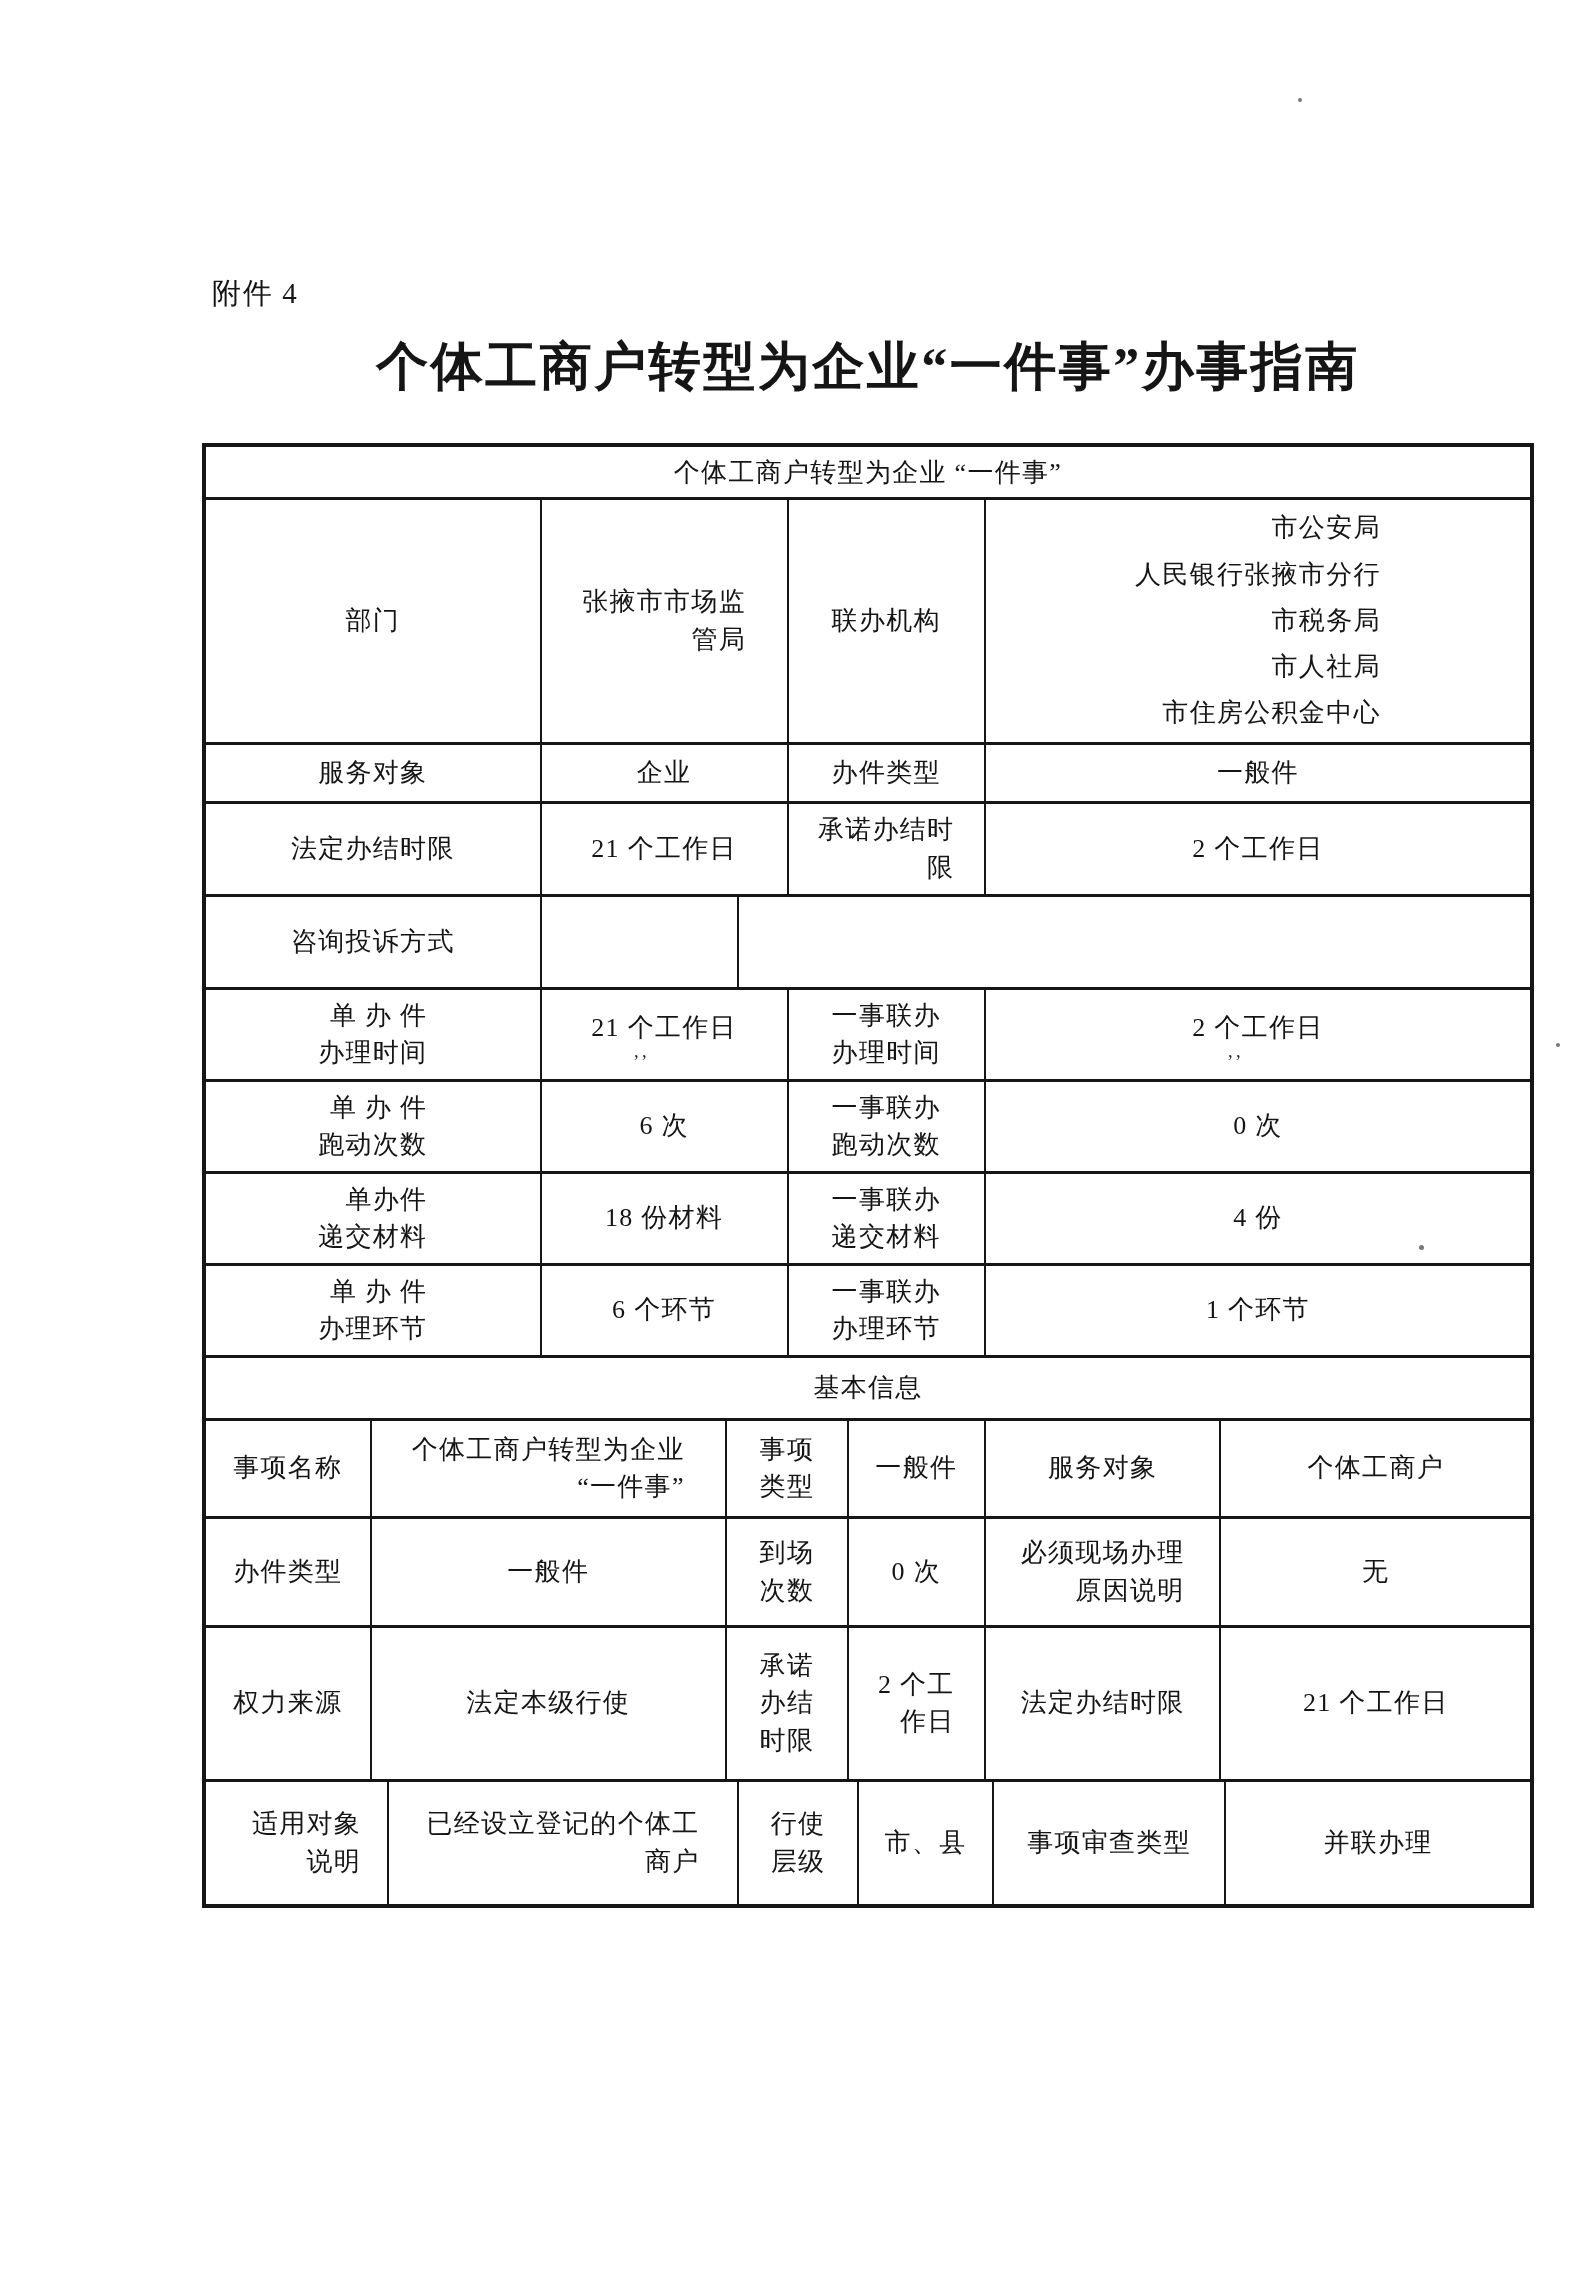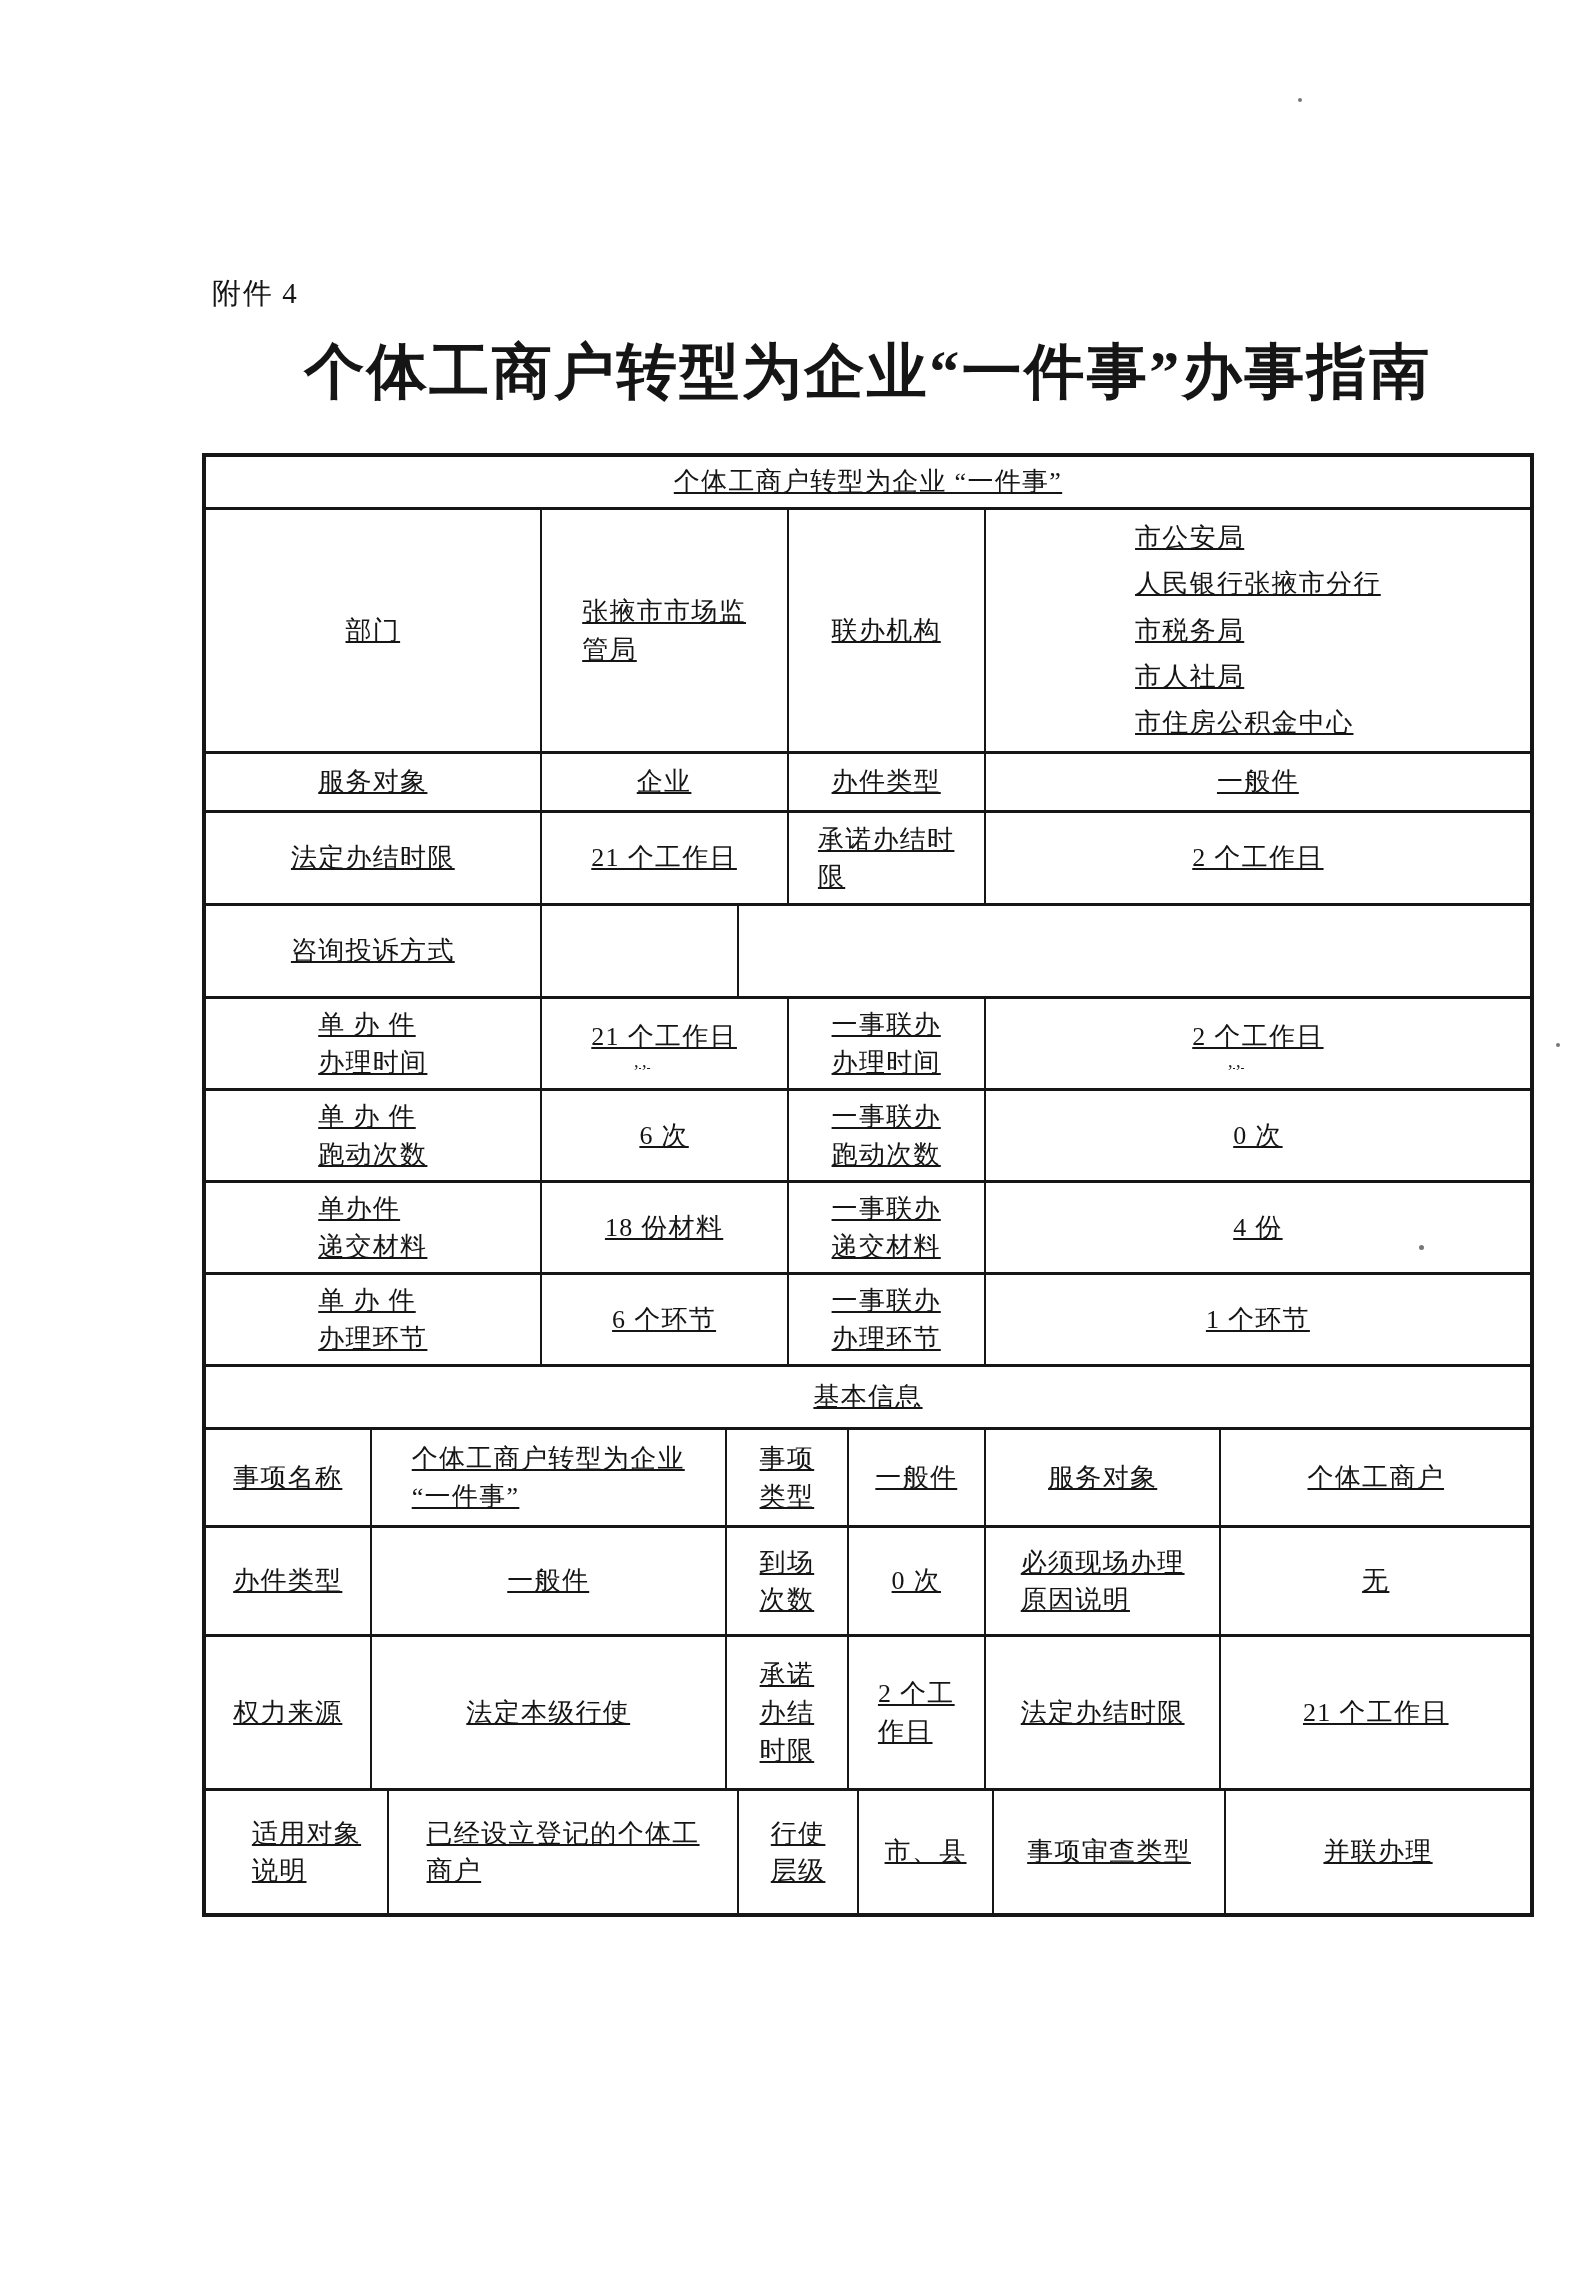--- a/index.html
+++ b/index.html
@@ -13,21 +13,21 @@
   .attachment {
     padding-top:274px;
     margin-left:212px;
     font-size:29px;
     letter-spacing:1.7px;
   }
   .doc-title {
     margin:22px 0 0 202px;
     width:1332px;
     text-align:center;
-    font-size:60px;
+    font-size:52px;
     font-weight:700;
     letter-spacing:2.5px;
     line-height:1.2;
   }
   .guide-table {
     box-sizing:border-box;
     margin:45px 0 0 202px;
     width:1332px;
     border:4.2px solid #161616;
   }
@@ -35,28 +35,27 @@
     box-sizing:border-box;
     display:flex;
     border-bottom:3.4px solid #161616;
   }
   .cell {
     box-sizing:border-box;
     display:flex;
     flex-direction:column;
     align-items:center;
     justify-content:center;
-    text-align:left;
+    text-align:right;
     white-space:pre-line;
     font-size:26px;
     letter-spacing:1.3px;
     line-height:1.45;
     padding:5px 6.7px;
     border-right:2.5px solid #161616;
-    text-decoration:underline;
   }
   .cell:last-child { border-right:none; }
   .cfull { flex:1; border-right:none; }
   
   .c1 { width:25.35%; }
   .c2 { width:18.65%; }
   .c3 { width:14.9%; }
   .c4 { flex:1; }
   
   .b1 { width:12.5%; }

